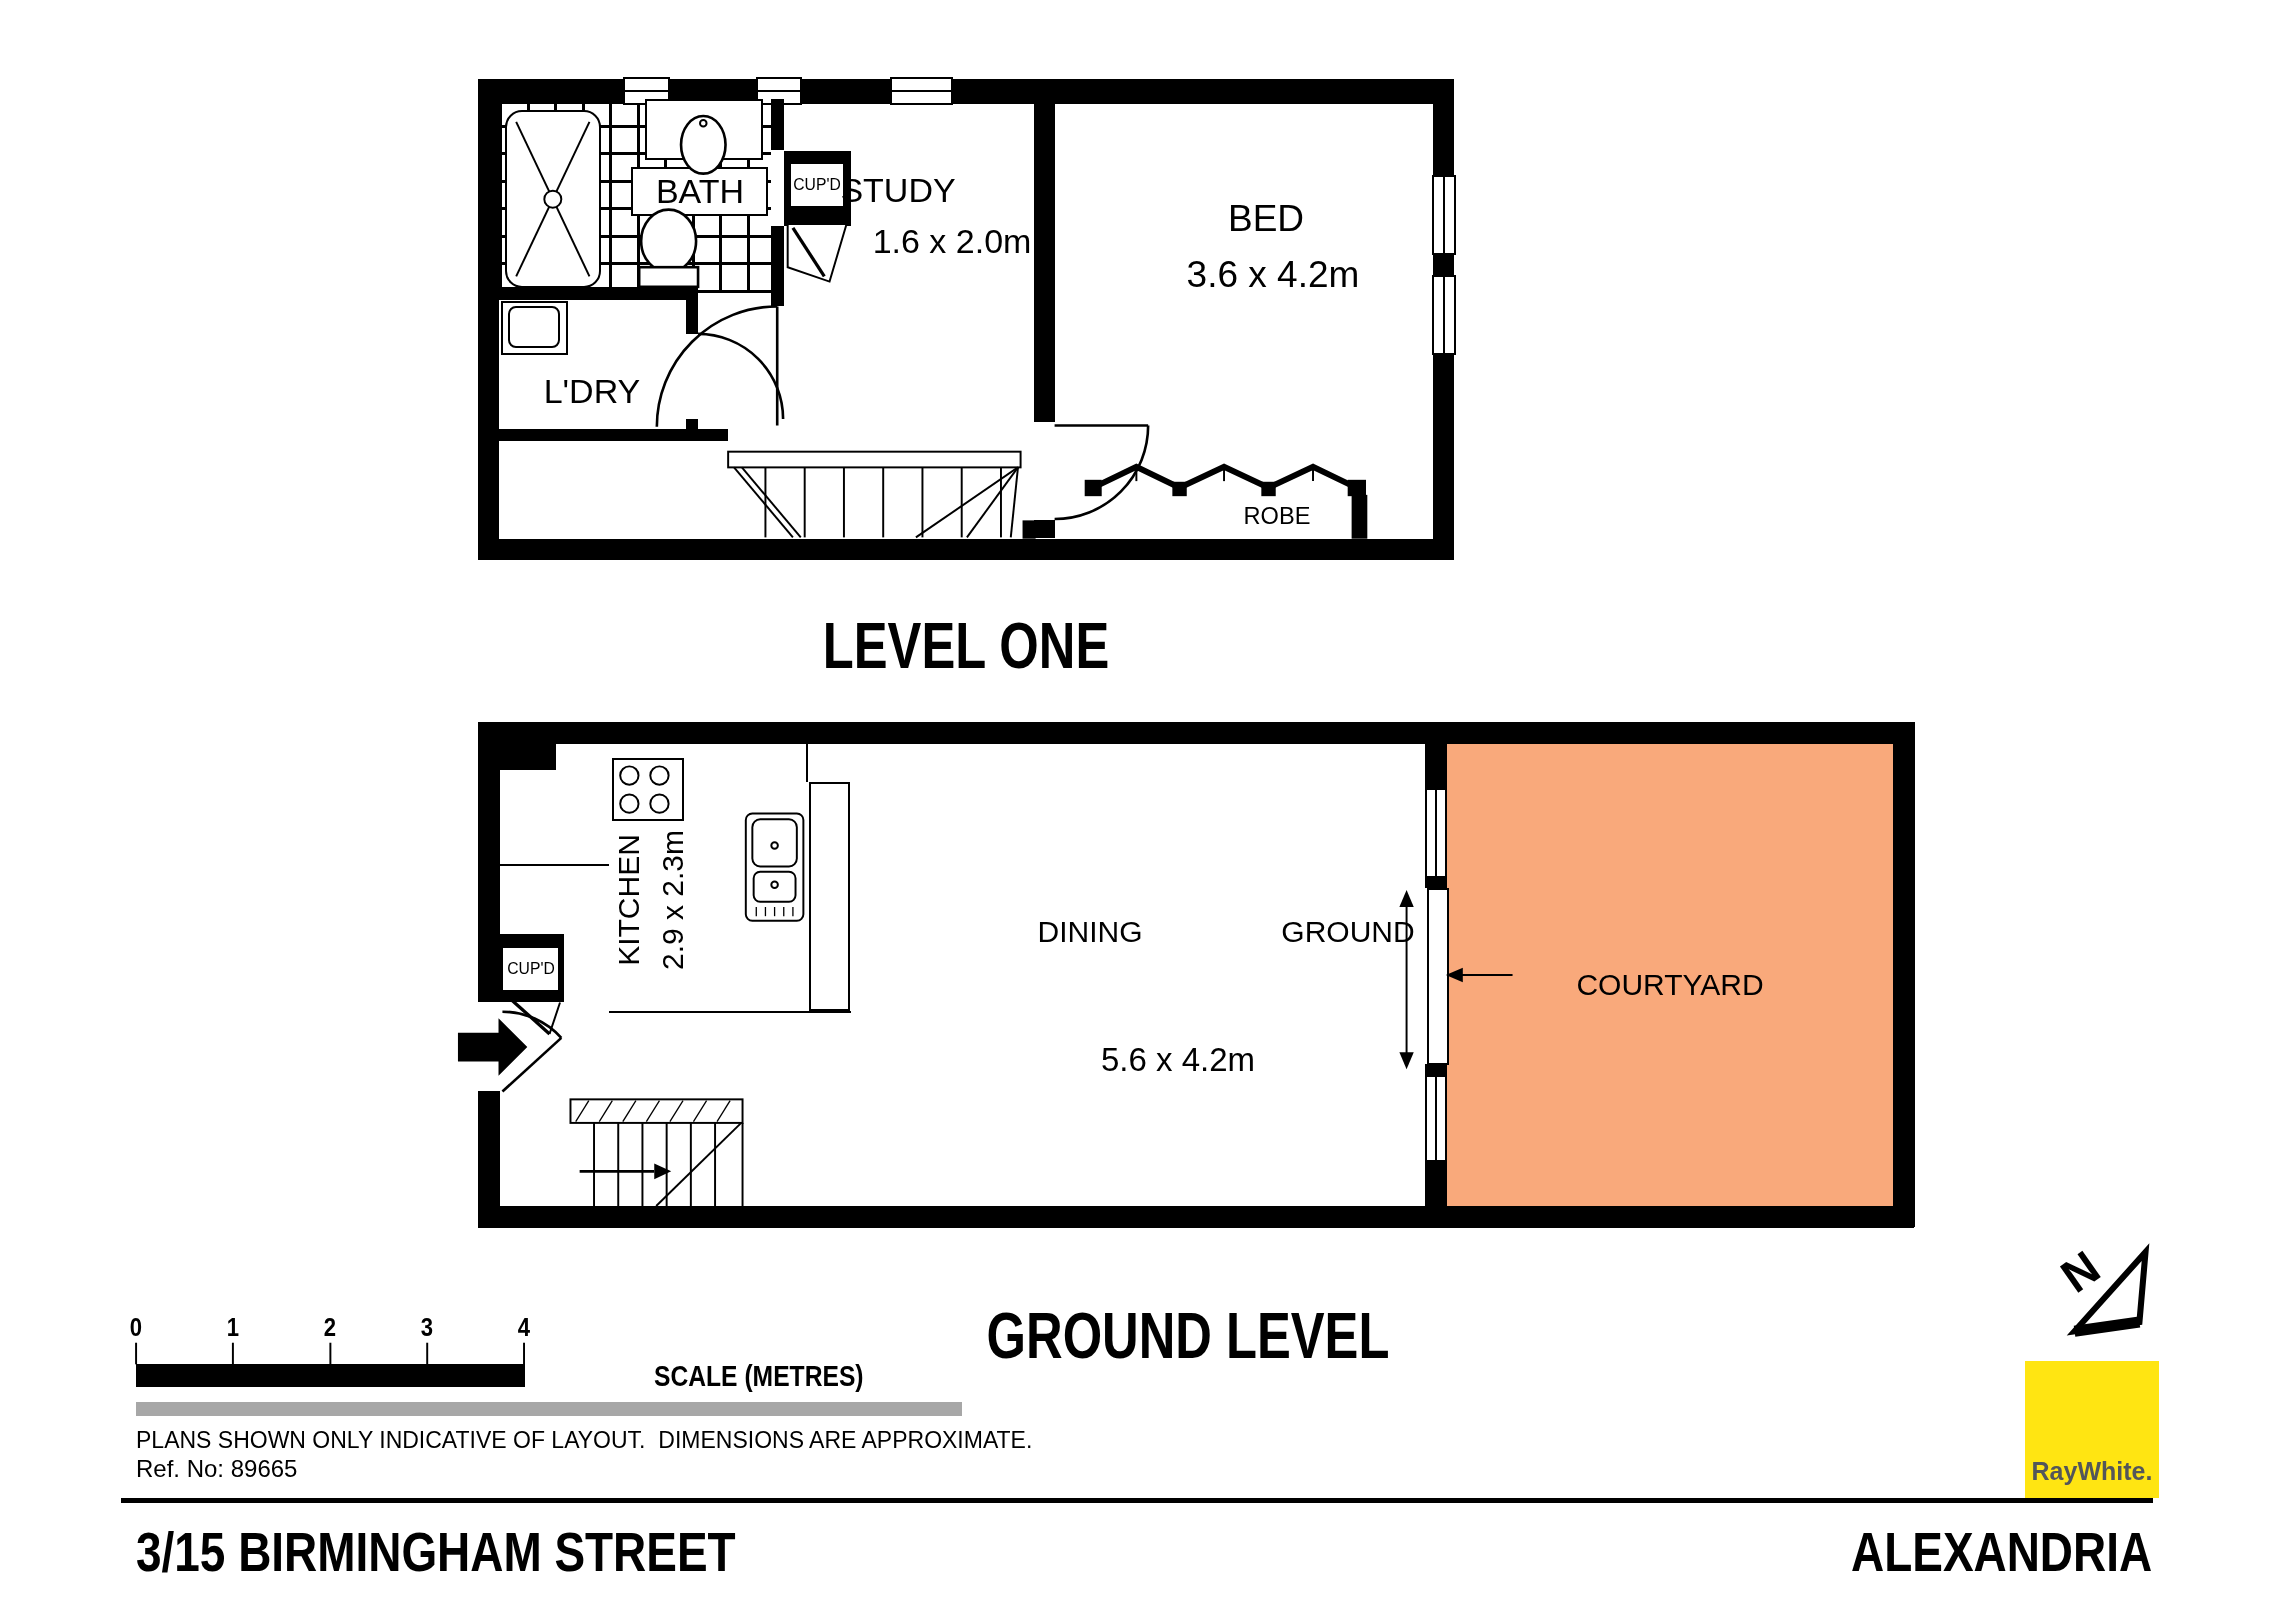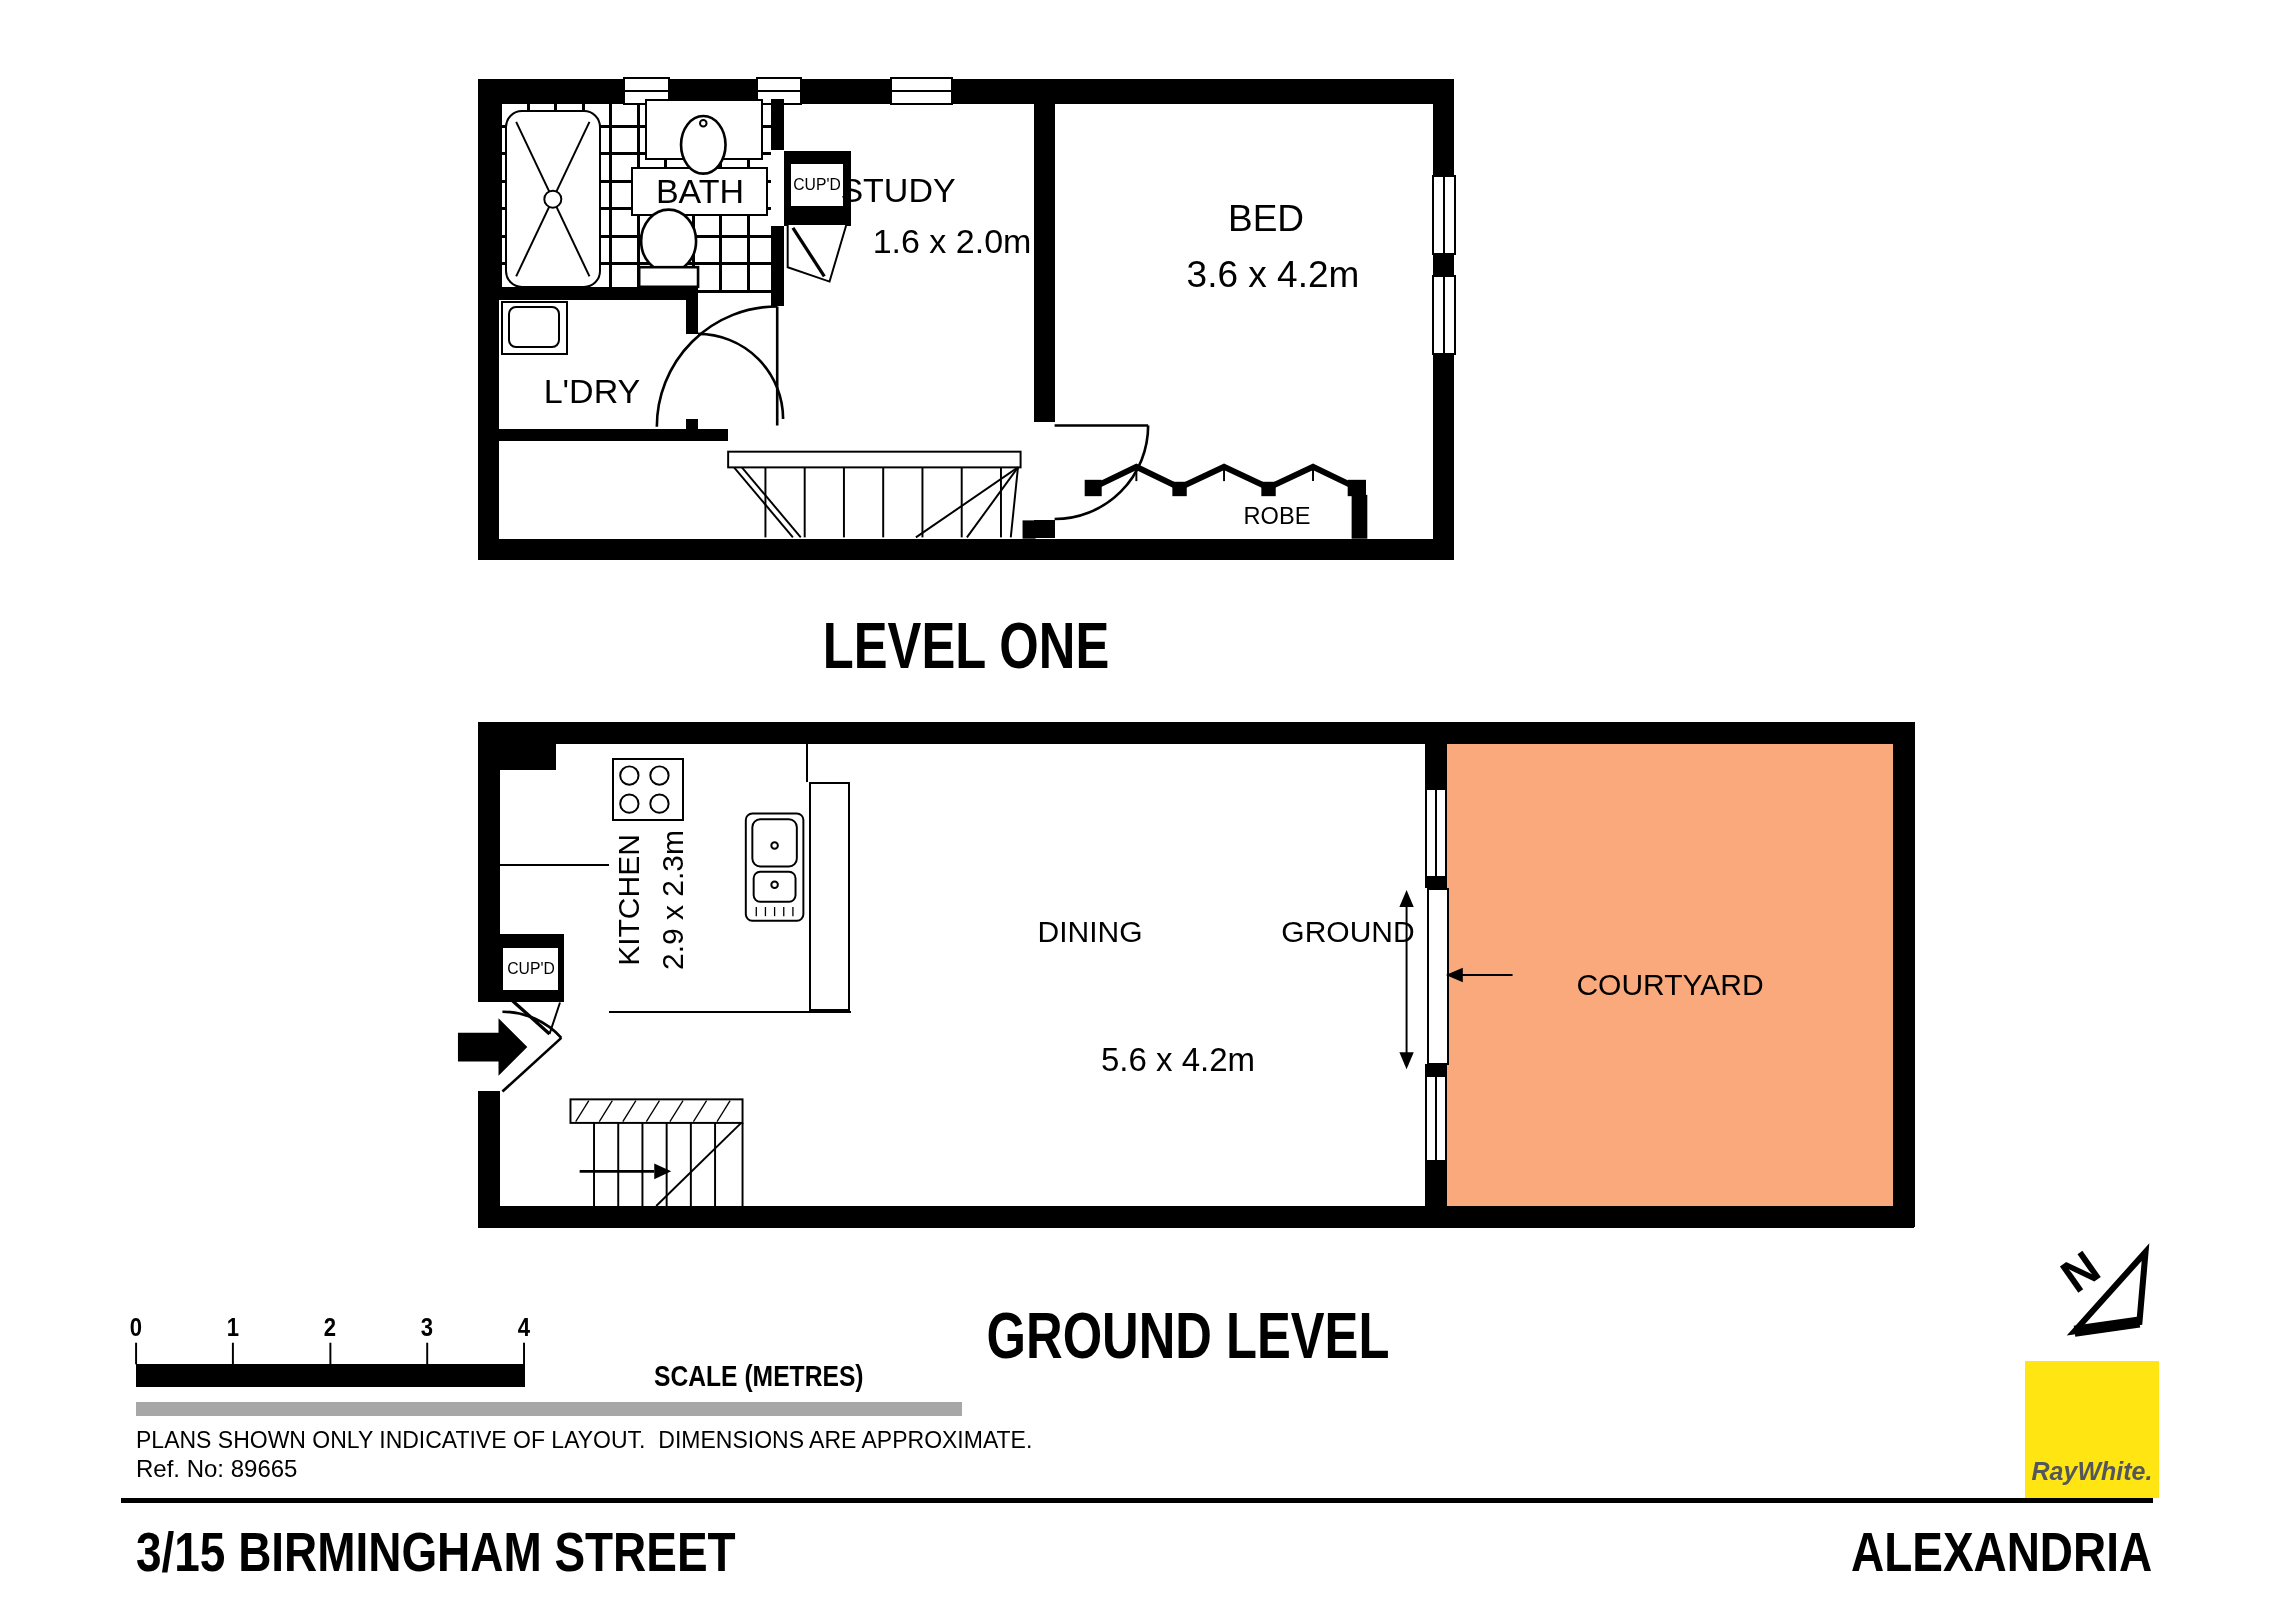--- a/index.html
+++ b/index.html
@@ -236,21 +236,21 @@
     </svg>
     <div class="wall" style="left:136px;top:1364px;width:389px;height:23px;"></div>
     <div class="abs" style="left:654px;top:1360px;font-weight:bold;font-size:29px;transform:scaleX(0.85);transform-origin:left center;white-space:nowrap;">SCALE (METRES)</div>
     <div class="abs" style="left: 136px; top: 1402px; width: 826px; height: 14.4px; background: rgb(167, 167, 167);"></div>
   </div>
 
   <div class="abs" style="left:136px;top:1427px;font-size:23px;white-space:pre;">PLANS SHOWN ONLY INDICATIVE OF LAYOUT.  DIMENSIONS ARE APPROXIMATE.</div>
   <div class="abs" style="left:136px;top:1455px;font-size:24px;">Ref. No: 89665</div>
 
   <div class="abs" style="left: 2025px; top: 1361px; width: 134px; height: 137px; background: rgb(255, 229, 18);">
-    <div class="abs" style="left: 0px; bottom: 11.8px; width: 100%; text-align: center; font-weight: bold; font-style: italic; font-size: 25px; color: rgb(83, 86, 90);">RayWhite.</div>
+    <div class="abs" style="left: 0px; bottom: 11.8px; width: 100%; text-align: center; font-weight: bold; font-size: 25px; color: rgb(83, 86, 90);">RayWhite.</div>
   </div>
 
   <div class="wall" style="left:121px;top:1498px;width:2032px;height:5.2px;"></div>
   <div class="addr" style="left:136px;top:1519px;transform:scaleX(0.82);transform-origin:left top;">3/15 BIRMINGHAM STREET</div>
   <div class="addr" style="right:143px;top:1519px;transform:scaleX(0.82);transform-origin:right top;">ALEXANDRIA</div>
 
 </div>
 
 
 </body></html>

